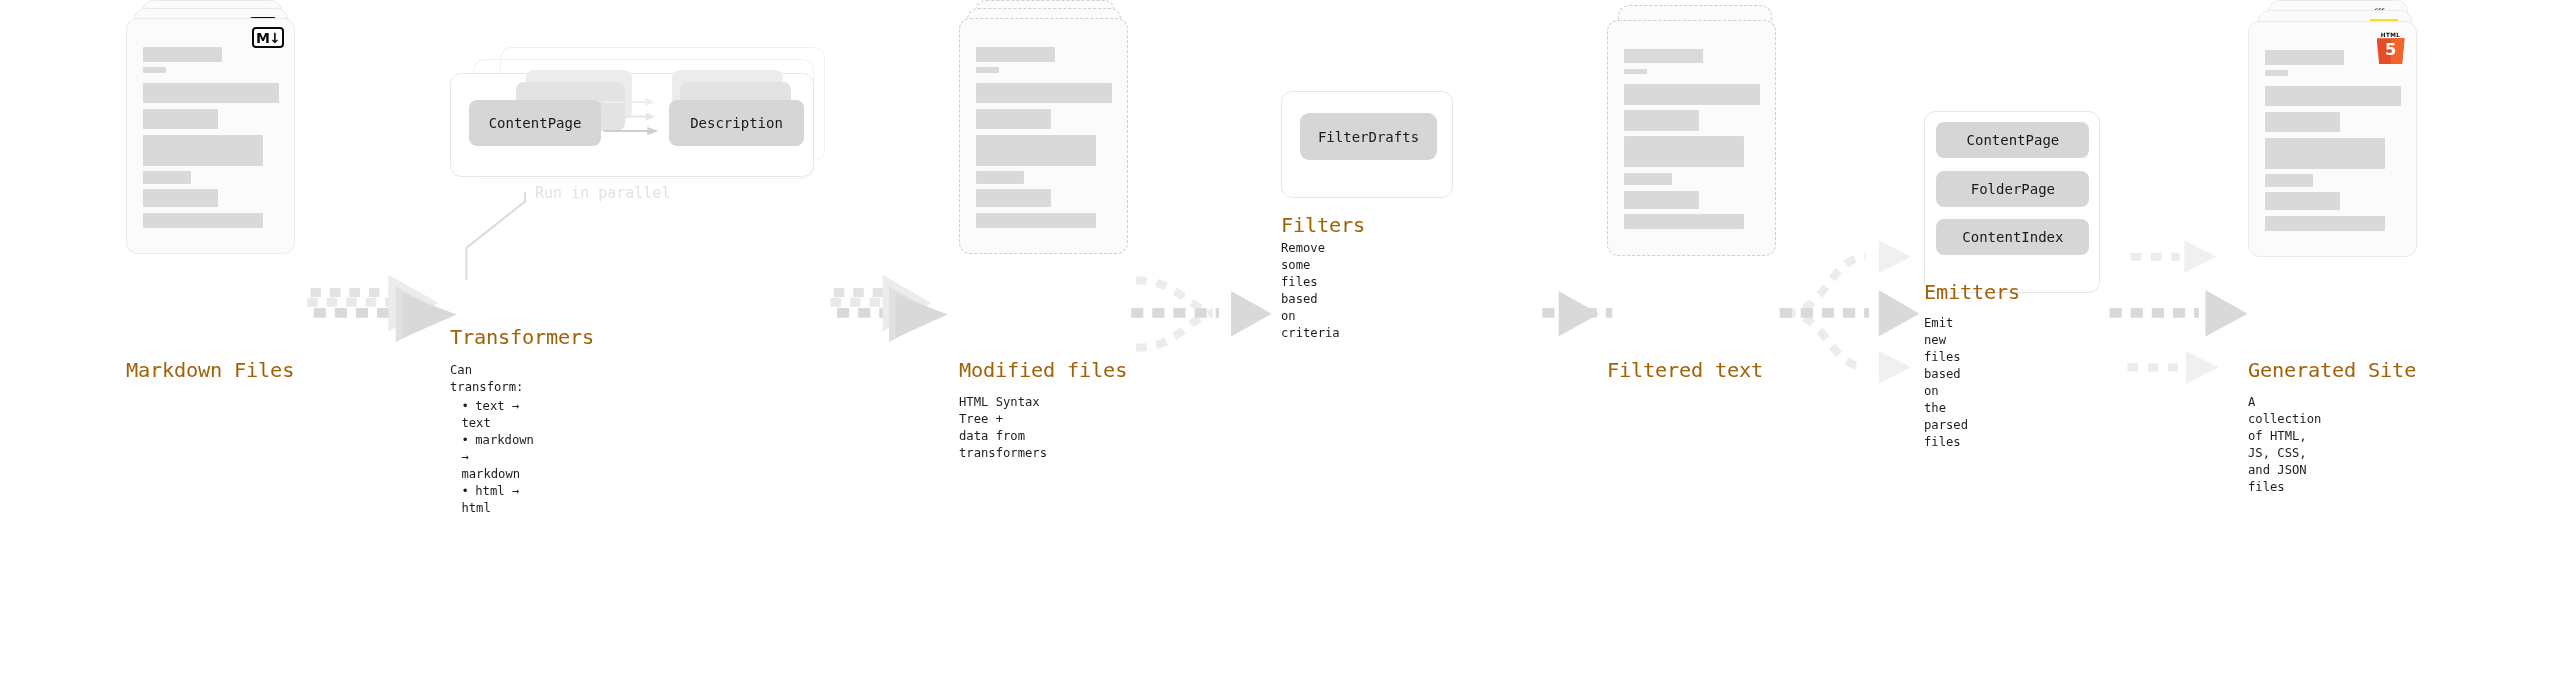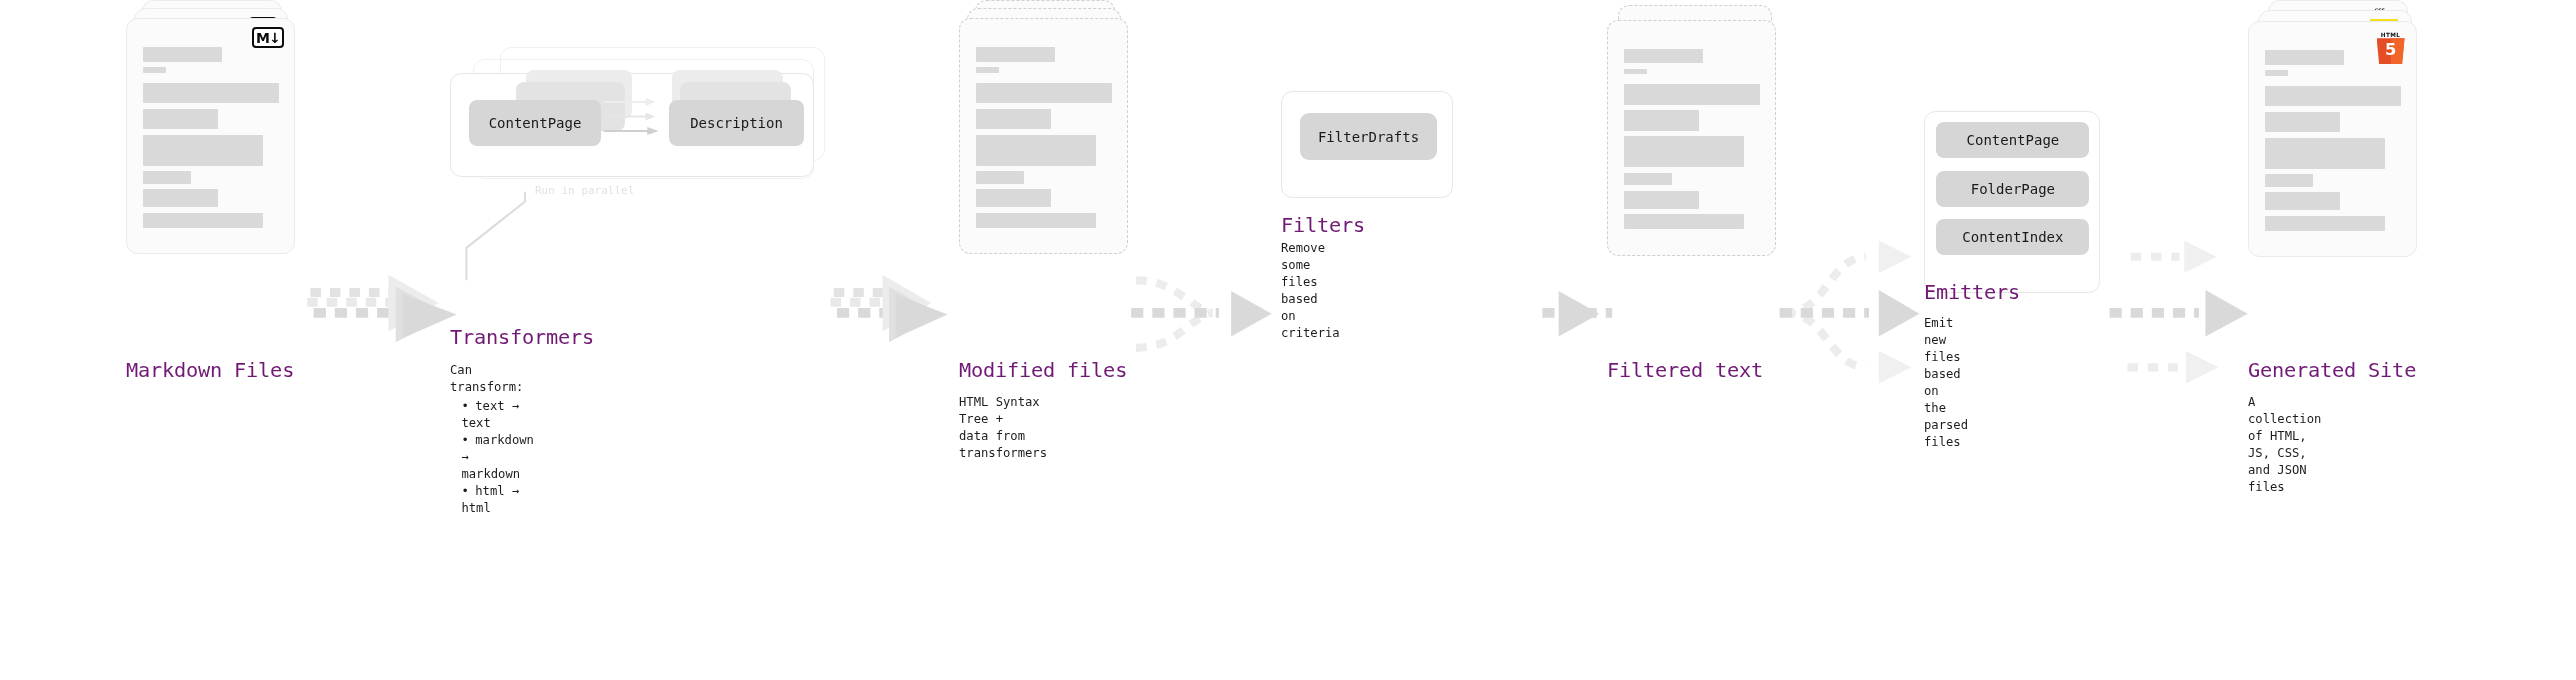--- a/index.html
+++ b/index.html
@@ -98,37 +98,37 @@
     display: flex; align-items: center; justify-content: center;
     font-size: 14px; color: #1a1a1a;
     white-space: nowrap;
   }
   .pill.g1 { background: #ececec; }
   .pill.g2 { background: #e3e3e3; }
 
   
   .cap-title {
     position: absolute;
-    font-size: 20.3px; color: #701a75; white-space: nowrap; letter-spacing: -0.2px;
+    font-size: 20.3px; color: #a16207; white-space: nowrap; letter-spacing: -0.2px;
   }
   .cap-sub {
     position: absolute;
     font-size: 12.2px; color: #1d1d1d; line-height: 17px; white-space: pre-line;
   }
   .cap-list {
     position: absolute;
     font-size: 12.2px; color: #1d1d1d; line-height: 17px;
   }
   .cap-list .lead { margin-bottom: 1.6px; }
   .cap-list ul { list-style: none; padding-left: 11.4px; }
   .cap-list li:before { content: "\2022"; margin-right: 6.5px; }
 
   .parallel-label {
     position: absolute;
-    font-size: 11px; color: #e2e2e2; white-space: nowrap;
+    font-size: 15px; color: #e2e2e2; white-space: nowrap;
   }
 
   
   .arrows { position: absolute; left: 0; top: 0; width: 2576px; height: 681px; pointer-events: none; }
 </style>
 </head>
 <body>
 
 <div class="canvas">
 

